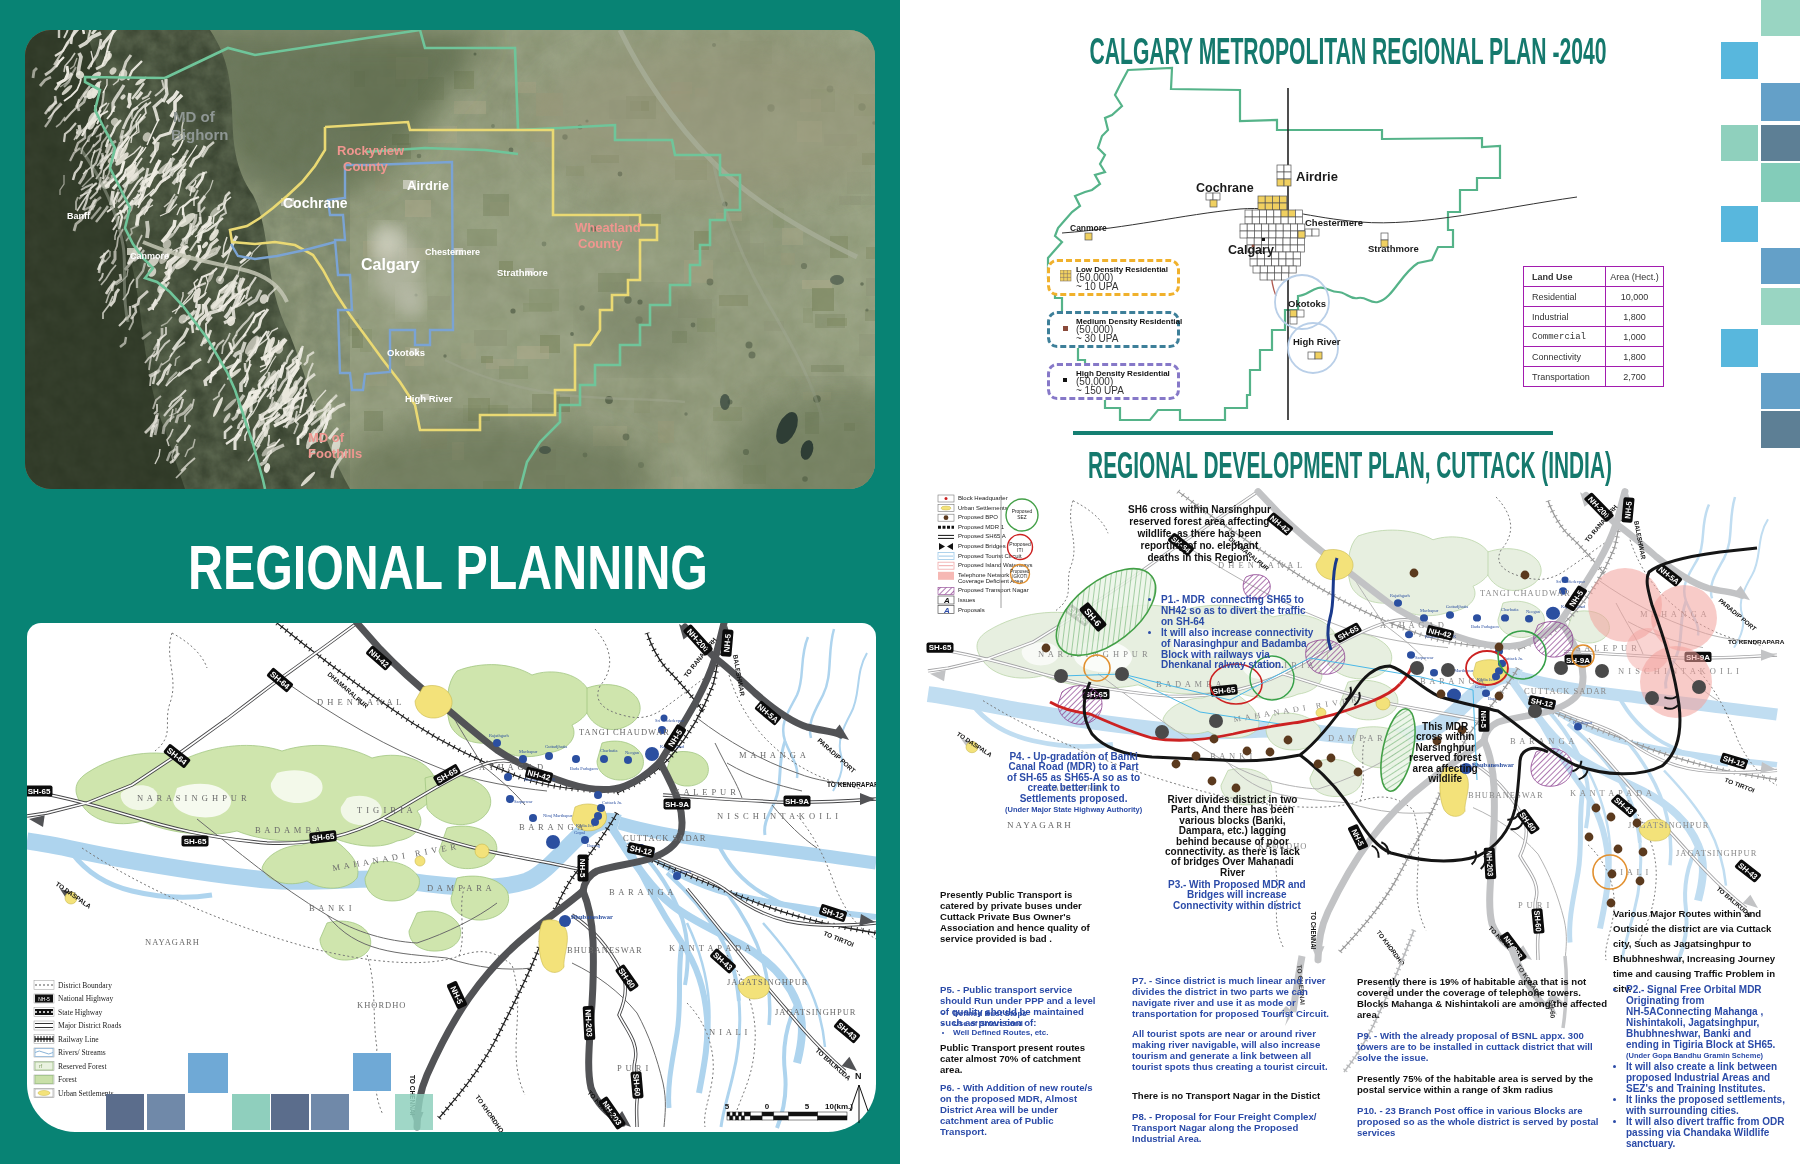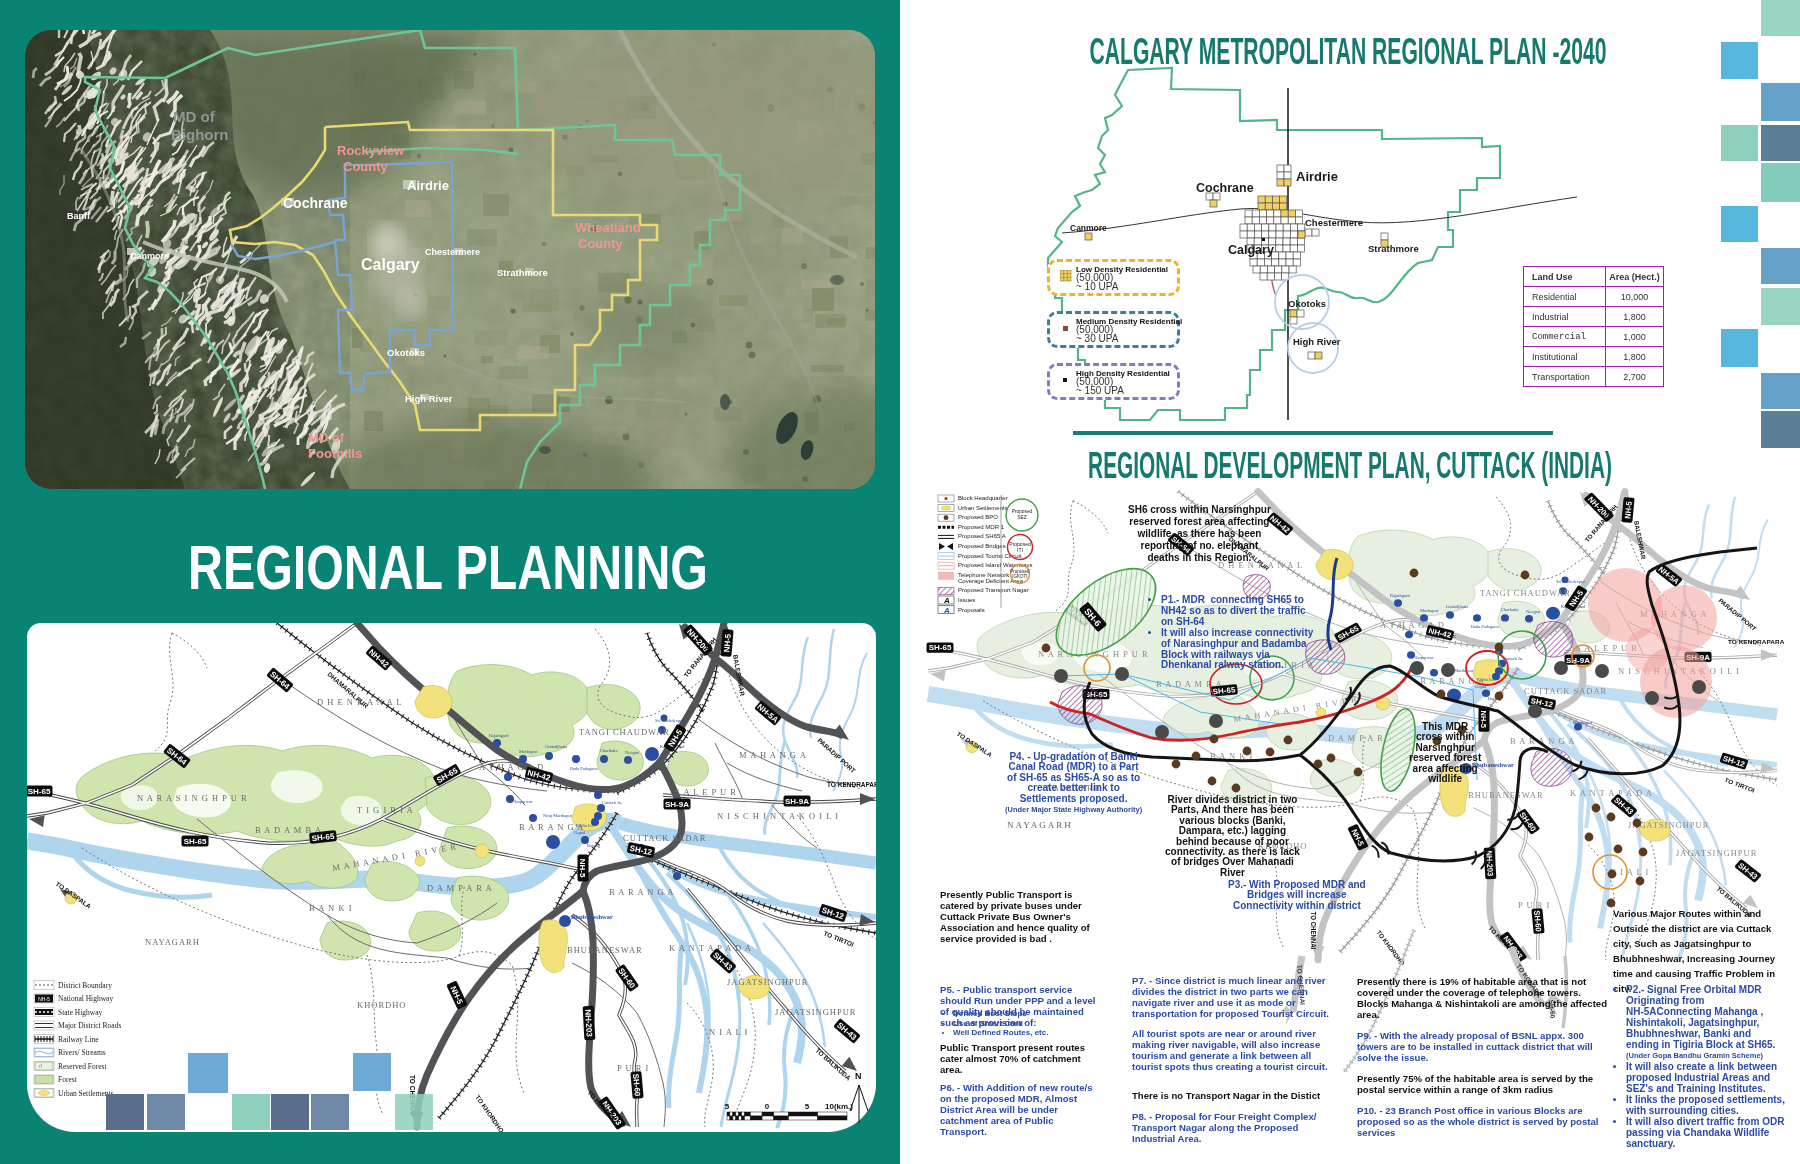--- a/index.html
+++ b/index.html
@@ -1417,36 +1417,36 @@
 <div style="position:absolute;left:26px;top:3px">
         <div class="t1">High Density Residential</div>
         <div class="t2">(50,000)<br>~ 150 UPA</div>
       </div>
     </div>
 
 <table class="lu">
       <tbody>
         <tr>
           <td style="width:82px;font-weight:bold">Land Use</td>
-          <td class="r" style="font-weight:bold">Area (Hect.)</td>
+          <td class="r" style="font-weight:normal">Area (Hect.)</td>
         </tr>
         <tr>
           <td style="width:82px;">Residential</td>
           <td class="r" style="">10,000</td>
         </tr>
         <tr>
           <td style="width:82px;margin-top:32px;">Industrial</td>
           <td class="r" style="">1,800</td>
         </tr>
         <tr>
           <td style="width:82px;font-family:Liberation Mono, monospace;">Commercial</td>
           <td class="r" style="">1,000</td>
         </tr>
         <tr>
-          <td style="width:82px;">Institutional</td>
+          <td style="width:82px;">Connectivity</td>
           <td class="r" style="">1,800</td>
         </tr>
         <tr>
           <td style="width:82px;">Transportation</td>
           <td class="r" style="">2,700</td>
         </tr>
       </tbody>
     </table>
 
 <div class="sq" style="left:1761px;top:0px;width:39px;height:36px;background:#99d5c2"></div>
@@ -1637,21 +1637,21 @@
       <ul style="margin-left:15px">
         <li class="bl1">P1.- MDR&nbsp; connecting SH65 to<br>NH42 so as to divert the traffic<br>on SH-64</li>
         <li class="bl1">It will also increase connectivity<br>of Narasinghpur and Badamba<br>Block with railways via<br>Dhenkanal ralway station.</li>
       </ul>
     </div>
 
 <div class="tb blue ctr bb" style="left:1005px;top:752px;white-space:nowrap;">P4. - Up-gradation of Banki<br>Canal Road (MDR) to a Part<br>of SH-65 as SH65-A so as to<br>create better link to<br>Settlements proposed.<br><span style="font-size:7.5px">(Under Major State Highway Authority)</span></div>
 
 <div class="tb ctr bb" style="left:1165px;top:795px;white-space:nowrap;">River divides district in two<br>Parts, And there has been<br>various blocks (Banki,<br>Dampara, etc.) lagging<br>behind because of poor<br>connectivity. as there is lack<br>of bridges Over Mahanadi<br>River</div>
 
-<div class="tb blue ctr bb" style="left:1228px;top:880px;white-space:nowrap;">P3.- With Proposed MDR and<br>Bridges will increase<br>Connectivity within district</div>
+<div class="tb blue ctr bb" style="left:1168px;top:880px;white-space:nowrap;">P3.- With Proposed MDR and<br>Bridges will increase<br>Connectivity within district</div>
 
 <div class="tb ctr bb" style="left:1409px;top:722px;white-space:nowrap;">This MDR<br>cross within<br>Narsinghpur<br>reserved forest<br>area affecting<br>wildlife</div>
 <div class="abs" style="left:1007px;top:820px;font-size:9px;letter-spacing:2px;color:#666;font-family:'Liberation Serif',serif">NAYAGARH</div>
 
 <div class="tb " style="left:940px;top:889px;white-space:nowrap;">Presently Public Transport is<br>catered by private buses under<br>Cuttack Private Bus Owner's<br>Association and hence quality of<br>service provided is bad .</div>
 
 <div class="tb blue" style="left:940px;top:963px;white-space:nowrap;margin-top:21px;">P5. - Public transport service<br>should Run under PPP and a level<br>of quality should be maintained<br>such as provision of:</div>
 <div class="tb blue" style="left:940px;top:1008px">
       <ul>
         <li>Defined Bust Stops</li>

